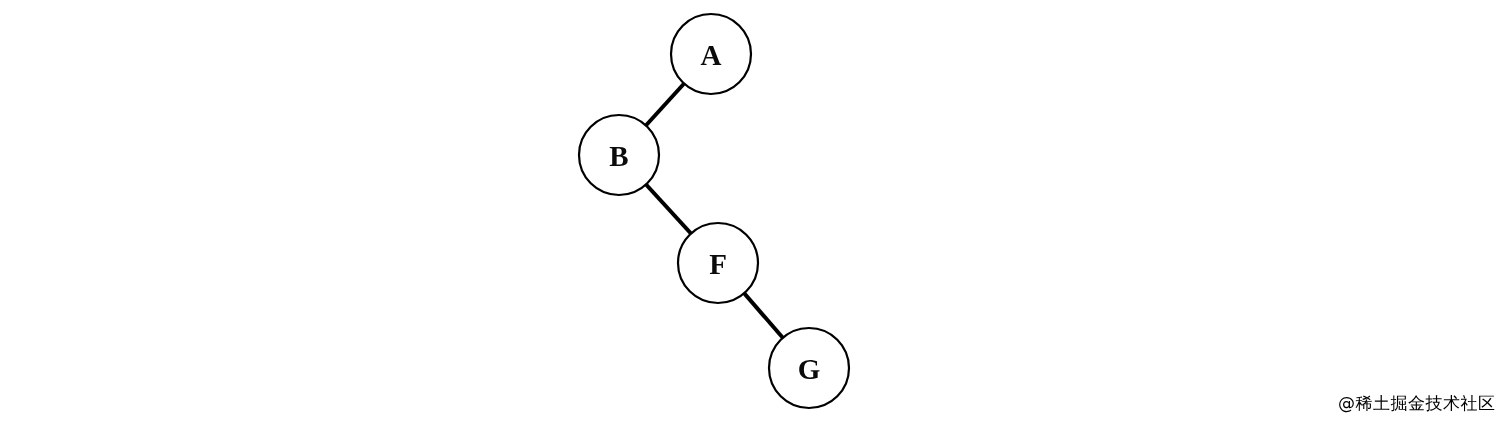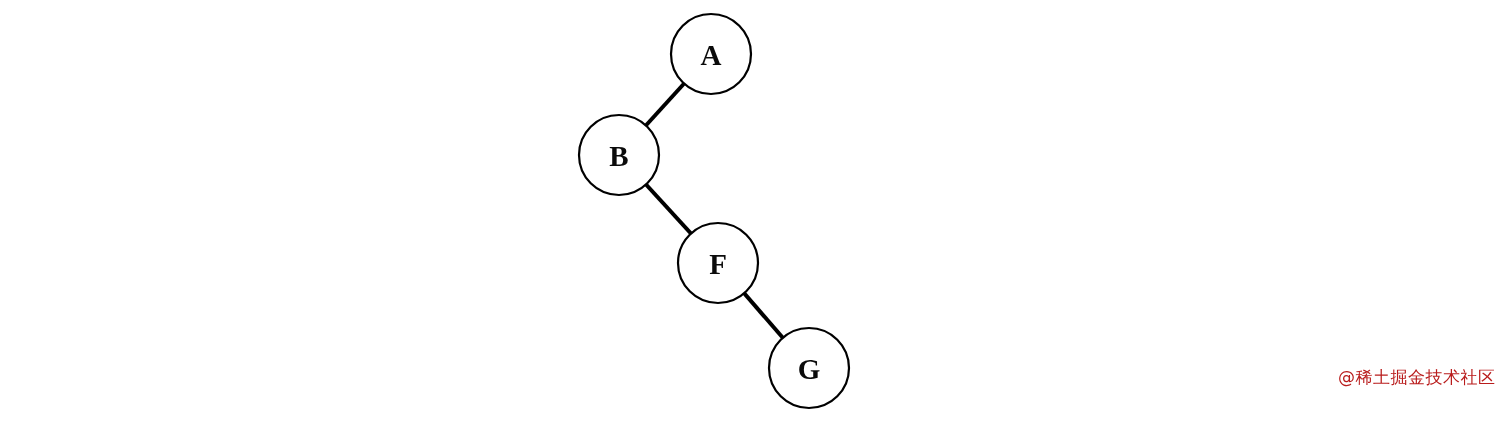--- a/index.html
+++ b/index.html
@@ -74,13 +74,13 @@
       <circle class="node-circle" cx="718" cy="263" r="40"></circle>
       <text class="node-label" x="718" y="264">F</text>
     </g>
     <g>
       <circle class="node-circle" cx="809" cy="368" r="40"></circle>
       <text class="node-label" x="809" y="369">G</text>
     </g>
   </g>
 </svg>
 
-<div id="watermark" style="left: 1338px; top: 366px; color: #b91c1c;">@稀土掘金技术社区</div>
+<div id="watermark" style="left: 1338px; top: 392px; color: #000000;">@稀土掘金技术社区</div>
 
 </body></html>

